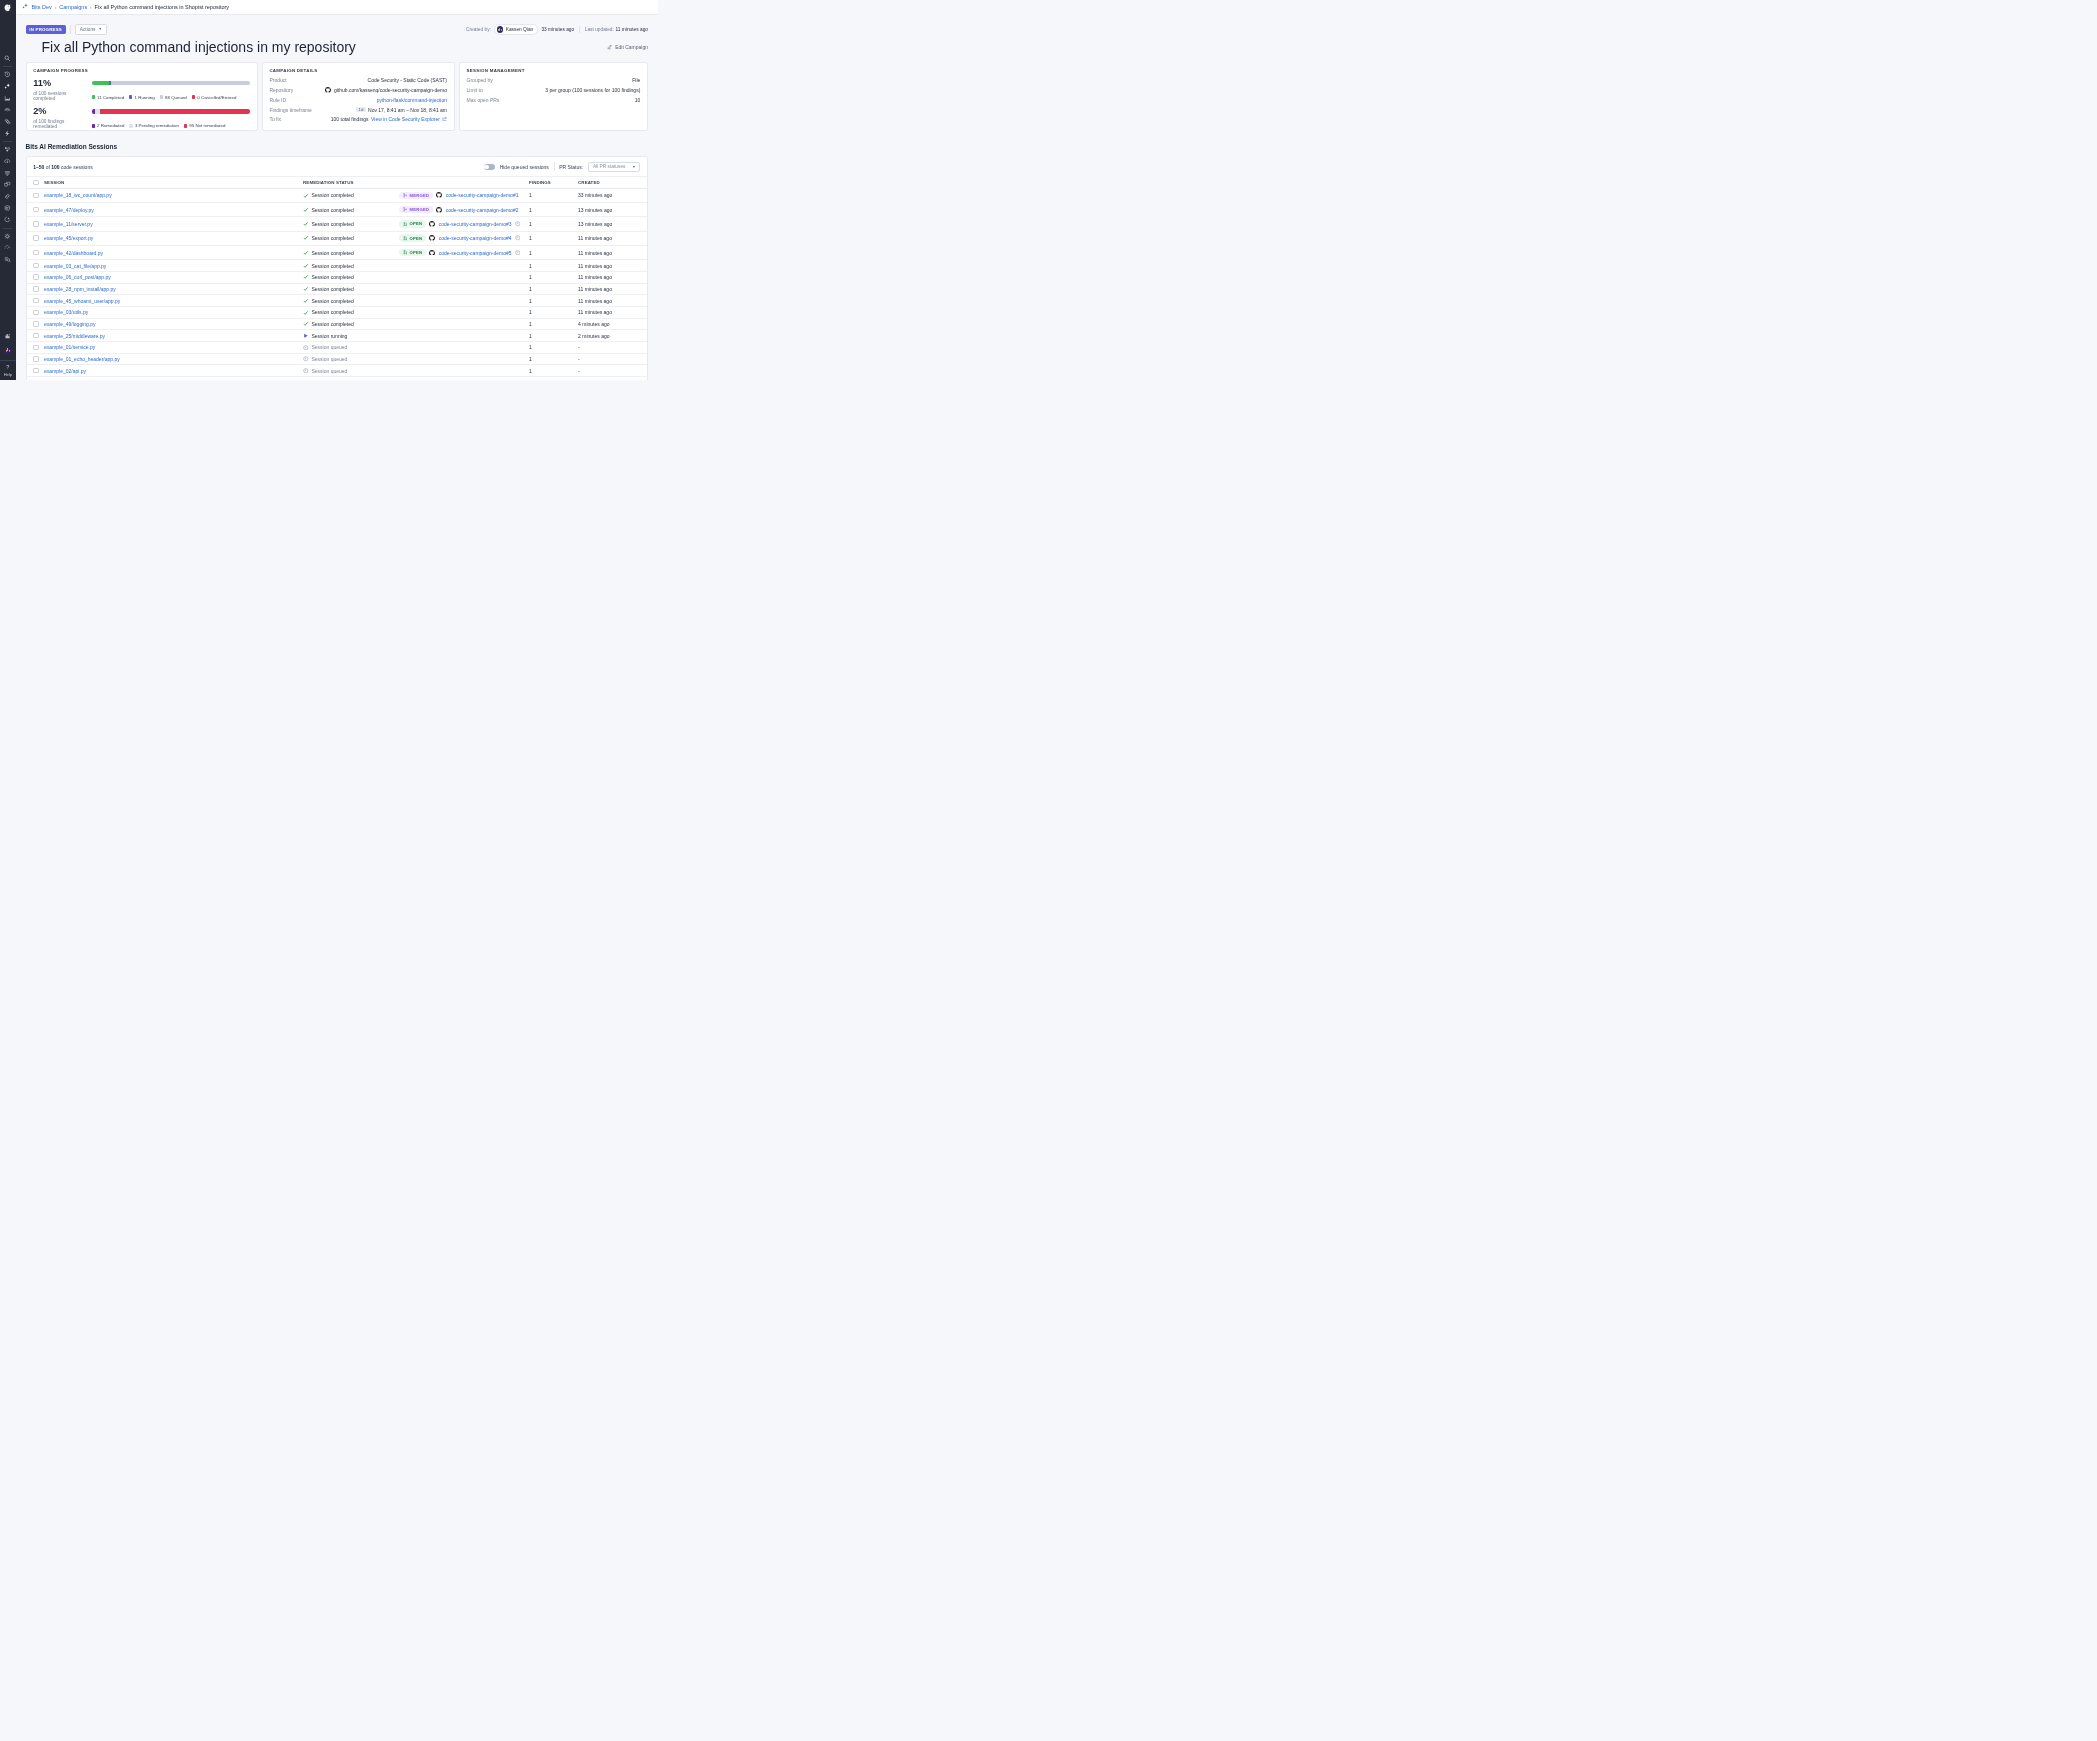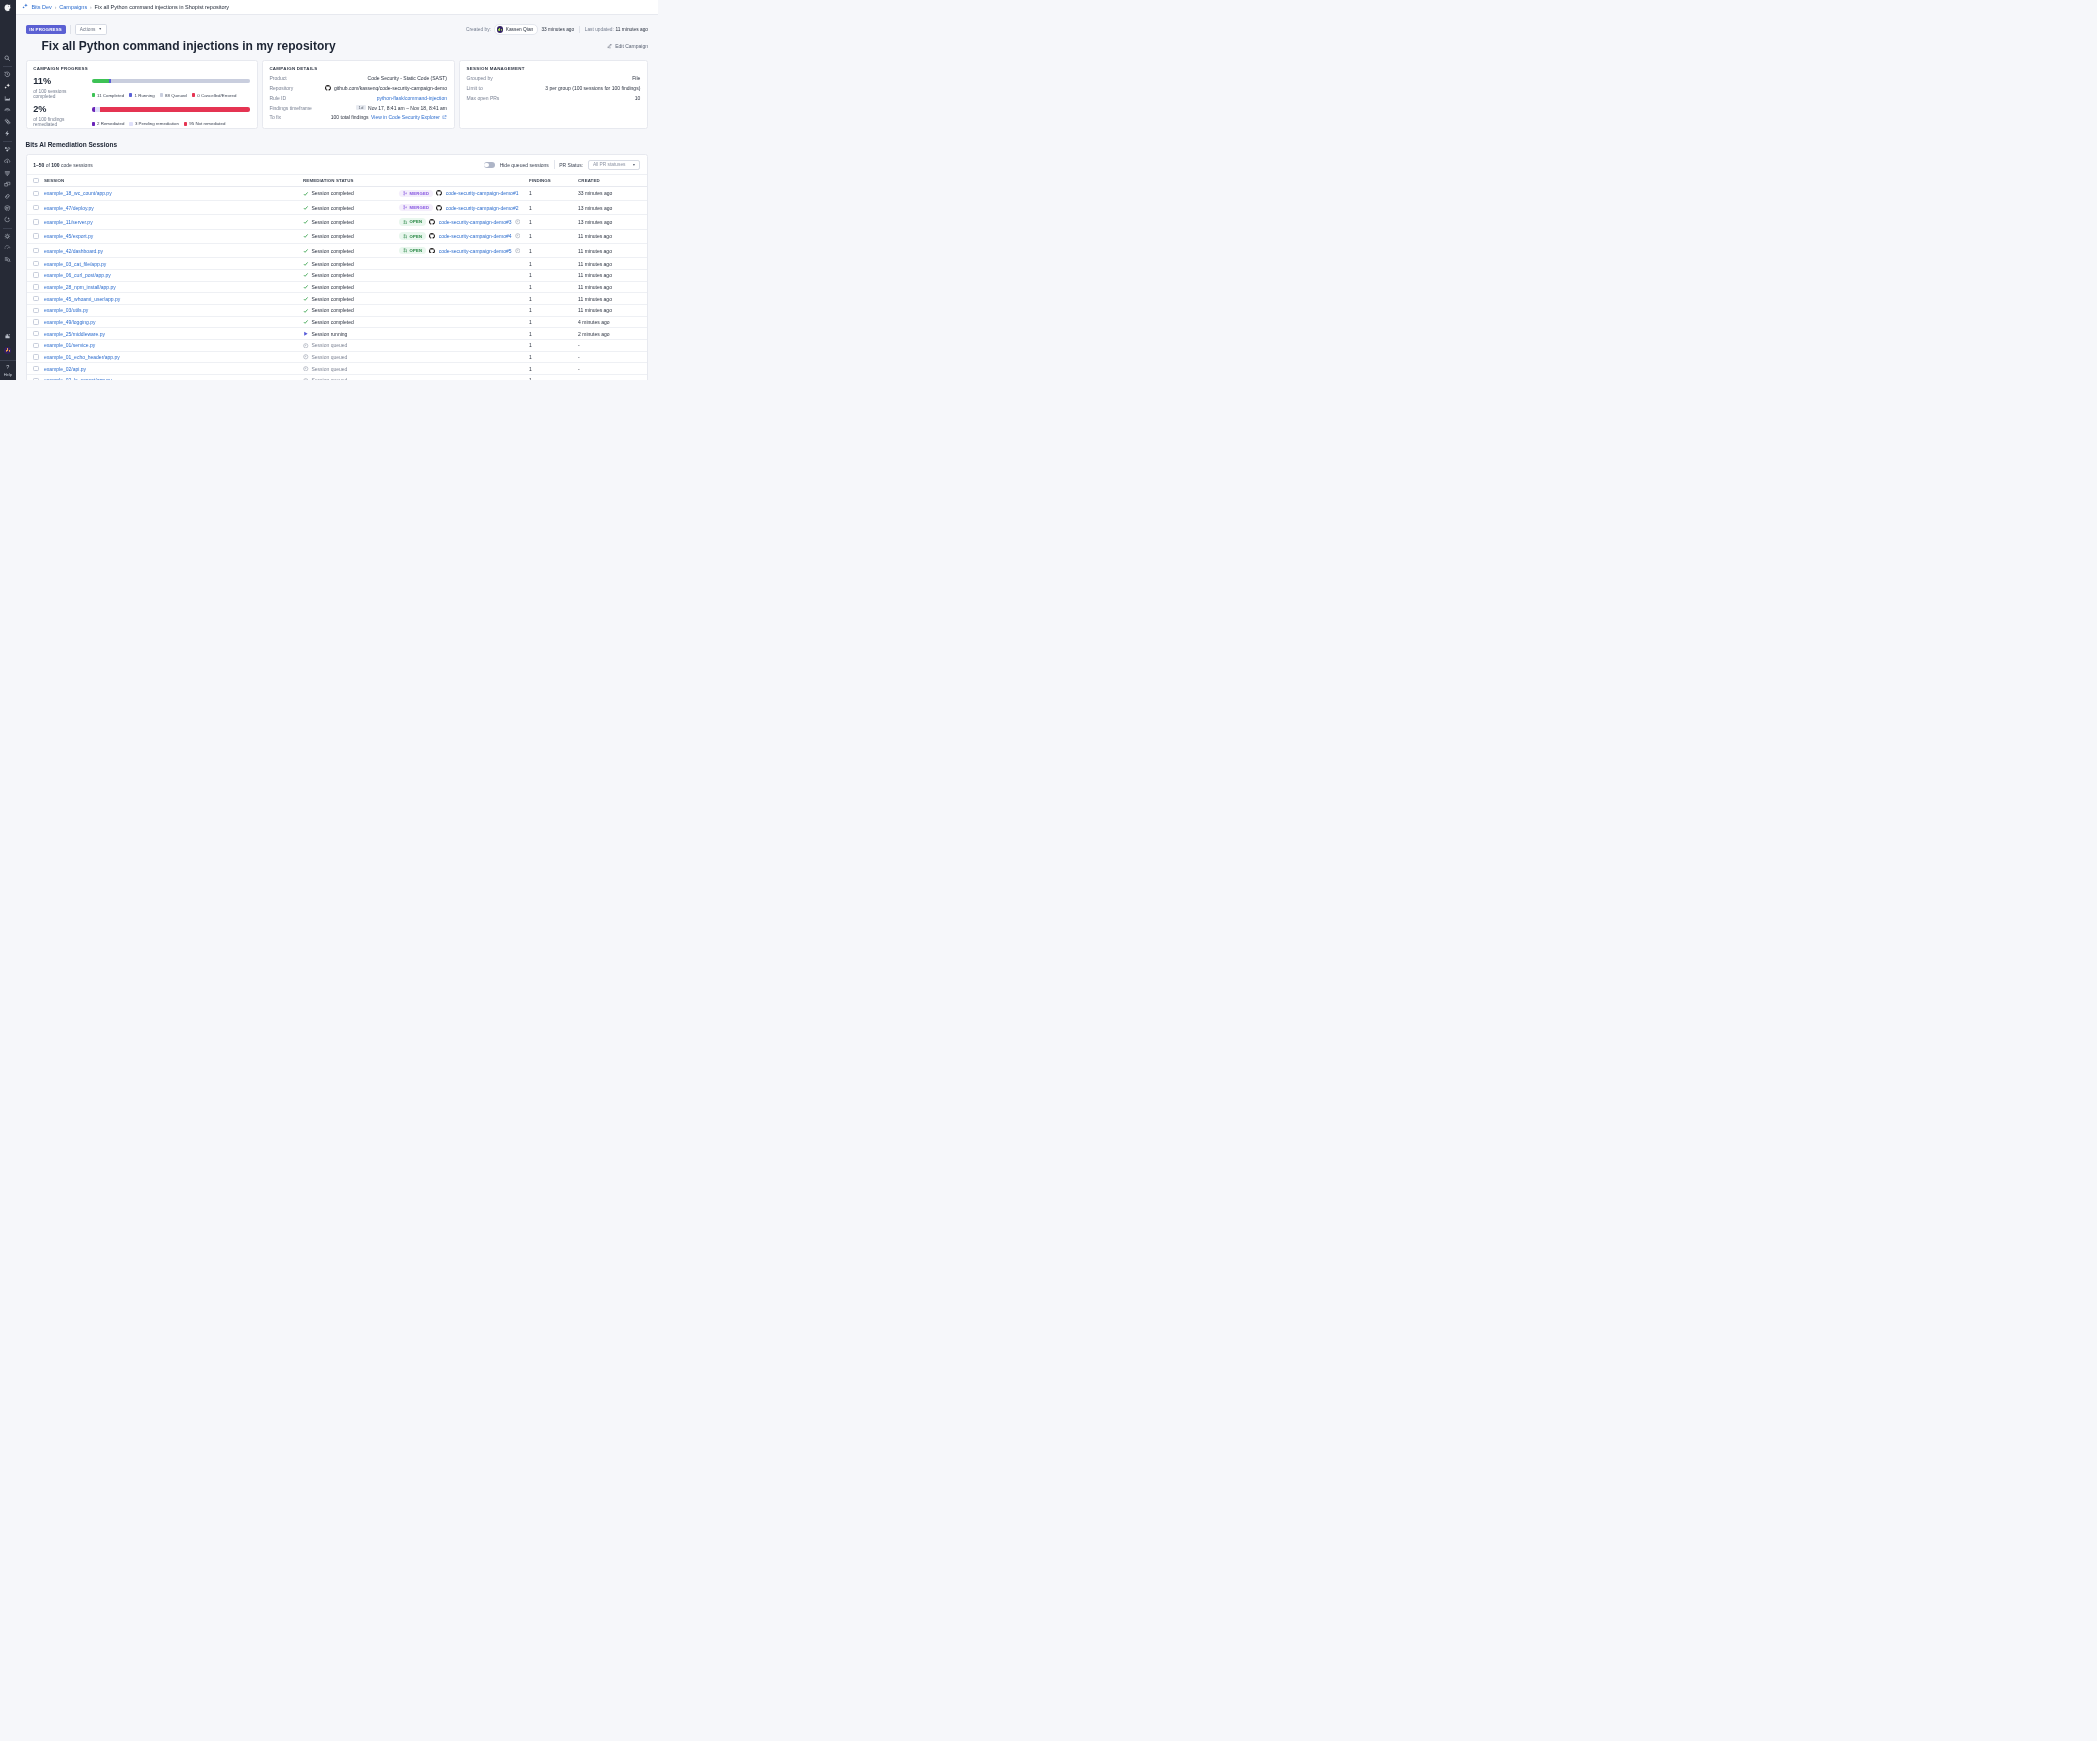--- a/index.html
+++ b/index.html
@@ -46,21 +46,21 @@
   .creator-pill { display:flex; align-items:center; gap:2.5px; background:#fff; border:0.4px solid #e4e7ee; border-radius:5px; padding:0.8px 3.8px 0.8px 1.3px; font-size:4.8px; color:#28303f; cursor:pointer; }
   .creator-avatar { width:6.7px; height:6.7px; border-radius:50%; background:#352566; position:relative; overflow:hidden; }
   .creator-avatar::after { content:""; position:absolute; left:1.3px; top:1.7px; width:4.2px; height:3.8px;
     background:
       linear-gradient(#9fd44a,#9fd44a) 0px 1.3px/1px 1.7px no-repeat,
       linear-gradient(#9fd44a,#9fd44a) 3.1px 1.3px/1px 1.7px no-repeat,
       linear-gradient(#9fd44a,#9fd44a) 1.5px 0px/1.3px 3.4px no-repeat; }
   .vline { width:0.4px; height:6.7px; background:#dfe2e9; margin:0 1.7px; }
 
   .title-row { display:flex; align-items:center; margin-top:4.6px; }
-  .page-title { font-size:12px; font-weight:bold; color:#1c2433;padding-left:16px; }
+  .page-title { font-size:14px; font-weight:normal; color:#1c2433;padding-left:16px; }
   .edit-link { margin-left:auto; color:#5b6374; font-size:5px; display:flex; align-items:center; gap:2.5px; cursor:pointer; }
 
   
   .cards { display:flex; gap:4.2px; margin-top:6.7px; }
   .card { background:#fff; border:0.4px solid #e7e9ef; border-radius:2.5px; padding:5.5px 6.7px; height:69px; }
   .card-title { font-size:4.4px; font-weight:bold; letter-spacing:0.3px; color:#2e3543; }
   .card-progress { width:232px; flex:0 0 232px; }
   .card-details  { width:193px; flex:0 0 193px; }
   .card-mgmt { flex:1; }
 

